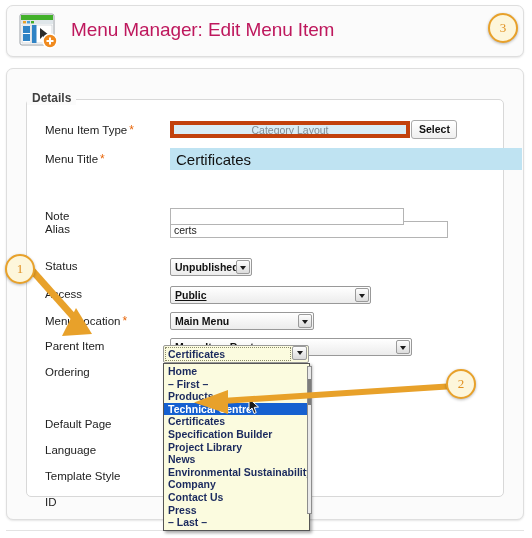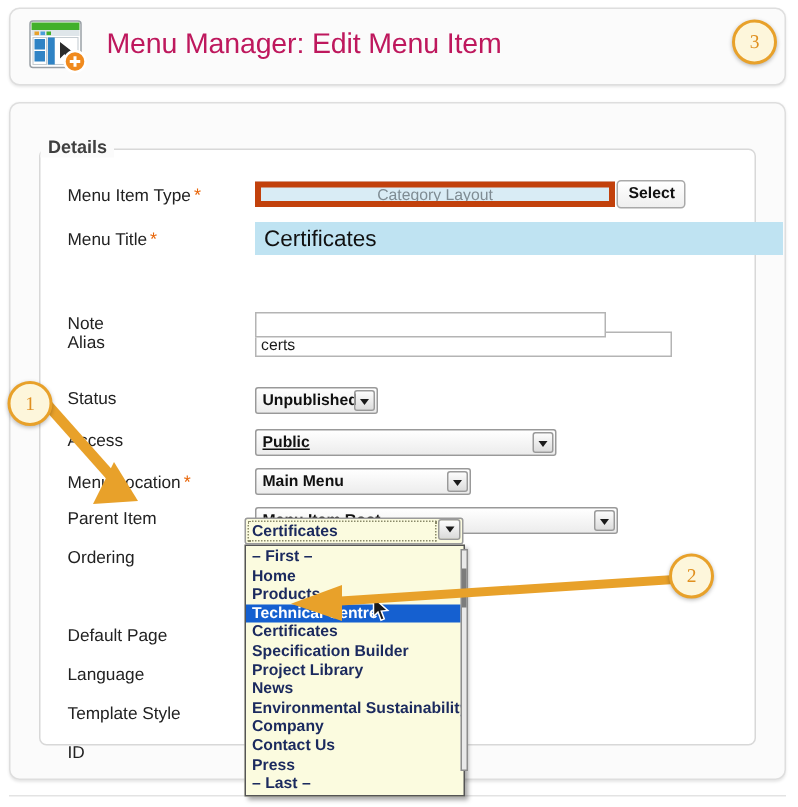--- a/index.html
+++ b/index.html
@@ -444,22 +444,22 @@
 <div class="combo-closed">
   <span>Certificates</span>
   <span class="focusline"></span>
   <span class="arrowbox"></span>
 </div>
 
 <div class="dropdown">
   <div class="dd-scroll">
     <div class="thumb"></div>
   </div>
+  <div class="opt">Home</div>
   <div class="opt sep">– First –</div>
-  <div class="opt">Home</div>
   <div class="opt">Products</div>
   <div class="opt selected">Technical Centre</div>
   <div class="opt">Certificates</div>
   <div class="opt">Specification Builder</div>
   <div class="opt">Project Library</div>
   <div class="opt">News</div>
   <div class="opt">Environmental Sustainability</div>
   <div class="opt">Company</div>
   <div class="opt">Contact Us</div>
   <div class="opt">Press</div>

